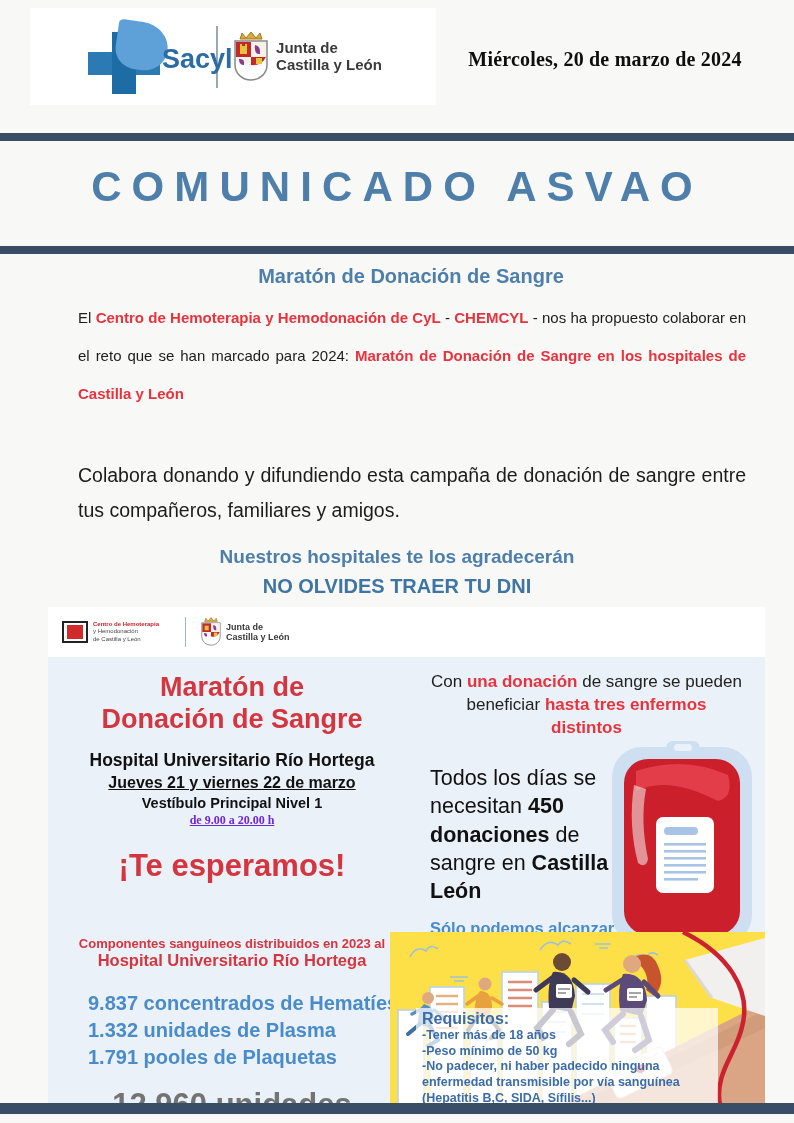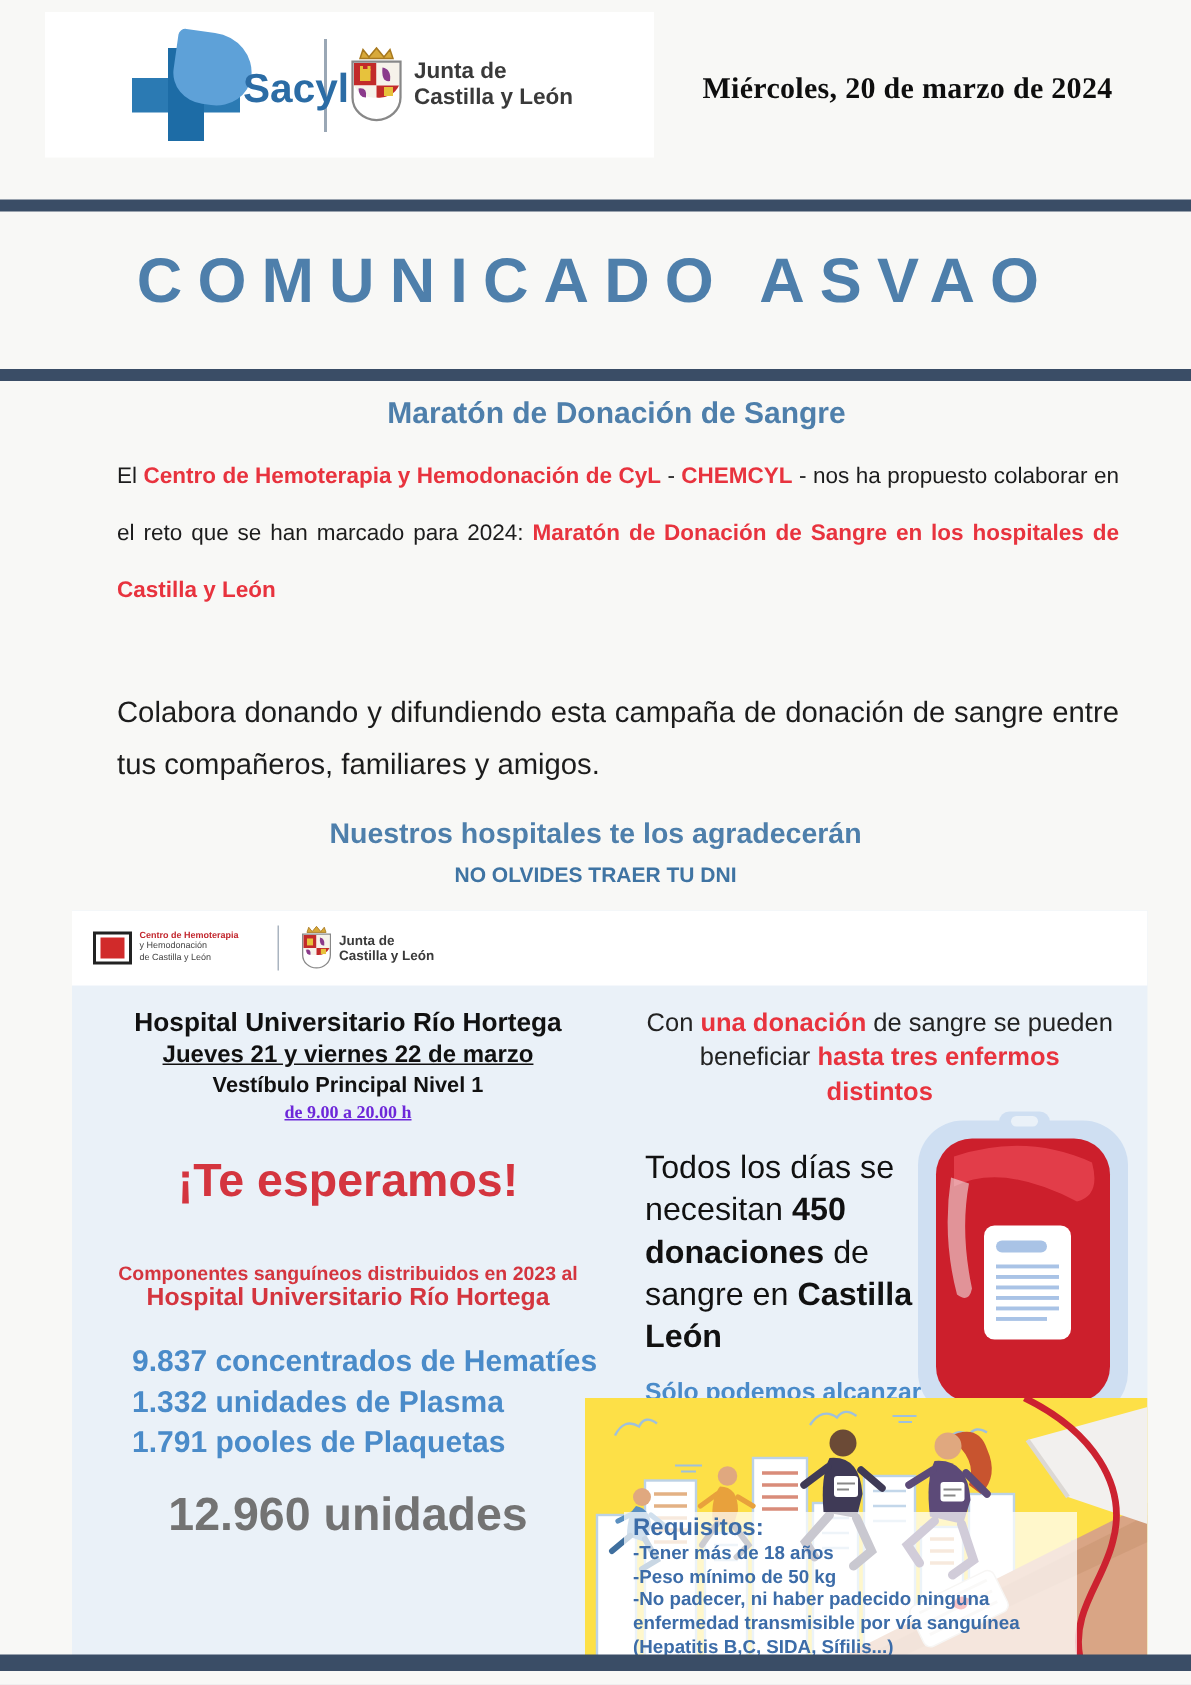--- a/index.html
+++ b/index.html
@@ -34,21 +34,21 @@
     font-size:20px; font-weight:bold; color:#4e7fab; }
   
   .p1 { position:absolute; left:78px; top:299px; width:668px; font-size:15px;
     line-height:38px; text-align:justify; color:#1c1c1c; }
   .p2 { position:absolute; left:78px; top:458px; width:668px; font-size:19.5px;
     line-height:35px; text-align:justify; color:#1c1c1c; }
   .t-red { color:#e8333e; font-weight:bold; }
   .note1 { position:absolute; top:546px; left:0; width:794px; text-align:center;
     font-size:19px; font-weight:bold; color:#4e7fab; }
   .note2 { position:absolute; top:575px; left:0; width:794px; text-align:center;
-    font-size:14px; font-weight:bold; color:#3f74a3; }
+    font-size:20px; font-weight:bold; color:#3f74a3; }
   
   .poster { position:absolute; left:48px; top:607px; width:717px; height:498px;
     background:#eaf1f8; overflow:hidden; }
   .poster-band { position:absolute; left:0; top:0; width:717px; height:50px; background:#ffffff;
     display:flex; align-items:center; gap:14px; padding-left:14px; }
   .chemcyl-logo { display:flex; align-items:center; gap:5px; }
   .chemcyl-mark { width:26px; height:22px; border:2px solid #222; background:#fff;
     display:flex; align-items:center; justify-content:center; }
   .chemcyl-mark-inner { width:16px; height:14px; background:#d12a2a; }
   .chemcyl-text { font-size:6px; line-height:1.25; color:#444; width:78px; }
@@ -56,21 +56,21 @@
   .poster-band-divider { width:1px; height:30px; background:#aab4c0; }
   .junta-small { display:flex; align-items:center; gap:4px; }
   .junta-small-text { font-size:9px; font-weight:bold; color:#3a3a3a; line-height:1.15; }
   .left-col { position:absolute; left:8px; top:50px; width:352px; text-align:center; }
   .poster-heading { margin-top:14px; font-size:27px; line-height:1.2; font-weight:bold; color:#d4353f; }
   .hospital { margin-top:14px; font-size:17.5px; font-weight:bold; color:#111; }
   .dates { margin-top:3px; font-size:16px; font-weight:bold; color:#111; text-decoration:underline; }
   .venue { margin-top:3px; font-size:14.5px; font-weight:bold; color:#111; }
   .hours { margin-top:2px; font-size:12px; font-weight:bold; color:#6d28d9; text-decoration:underline;font-family:Liberation Serif, serif; }
   .cta { margin-top:20px; font-size:31px; font-weight:bold; color:#d4353f; }
-  .comp1 { margin-top:36px; font-size:13px; font-weight:bold; color:#d4353f; }
+  .comp1 { margin-top:52px; font-size:13px; font-weight:bold; color:#d4353f; }
   .comp2 { font-size:16.5px; font-weight:bold; color:#d4353f; }
   .stats { margin-top:20px; text-align:left; padding-left:32px; font-size:20px;
     font-weight:bold; color:#4a8bc9; line-height:1.35; }
   .total { margin-top:16px; font-size:31px; font-weight:bold; color:#737373; }
   .right-col { position:absolute; left:360px; top:50px; width:357px; }
   .benefit { margin-top:14px; padding:0 22px; text-align:center; font-size:17px; line-height:1.35; color:#222; }
   .daily { margin-top:24px; margin-left:22px; width:200px; font-size:21.5px; line-height:1.32; color:#111; }
   .daily b { font-weight:bold; }
   .only-note { margin-top:12px; margin-left:22px; width:212px; font-size:16.5px;
     font-weight:bold; color:#4a8bc9; line-height:1.3; }
@@ -160,20 +160,24 @@
           <rect x="24" y="27" width="6" height="6" fill="#e7c23c"></rect>
         </svg>
         <div class="junta-small-text">
           <div>Junta de</div>
           <div>Castilla y León</div>
         </div>
       </div>
     </div>
 
     <div class="left-col">
+      <div class="poster-heading">
+        <div>Maratón de</div>
+        <div>Donación de Sangre</div>
+      </div>
       <div class="hospital">Hospital Universitario Río Hortega</div>
       <div class="dates">Jueves 21 y viernes 22 de marzo</div>
       <div class="venue">Vestíbulo Principal Nivel 1</div>
       <div class="hours">de 9.00 a 20.00 h</div>
       <div class="cta">¡Te esperamos!</div>
       <div class="comp1">Componentes sanguíneos  distribuidos  en 2023 al</div>
       <div class="comp2">Hospital Universitario Río Hortega</div>
       <div class="stats">
         <div>9.837 concentrados de Hematíes</div>
         <div>1.332 unidades de Plasma</div>

